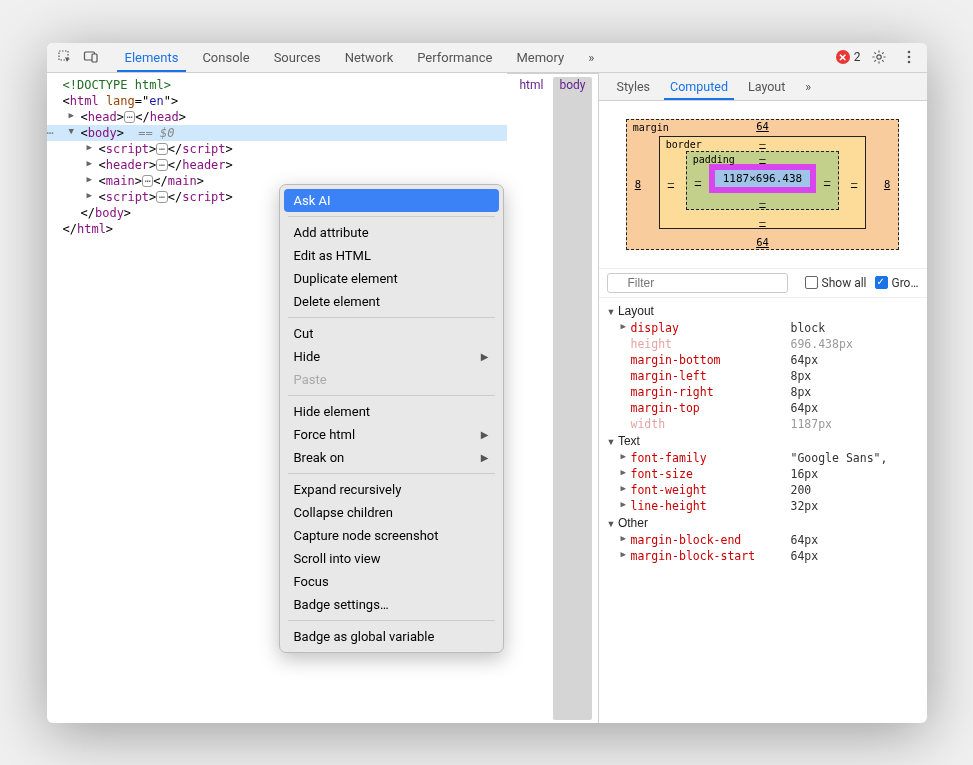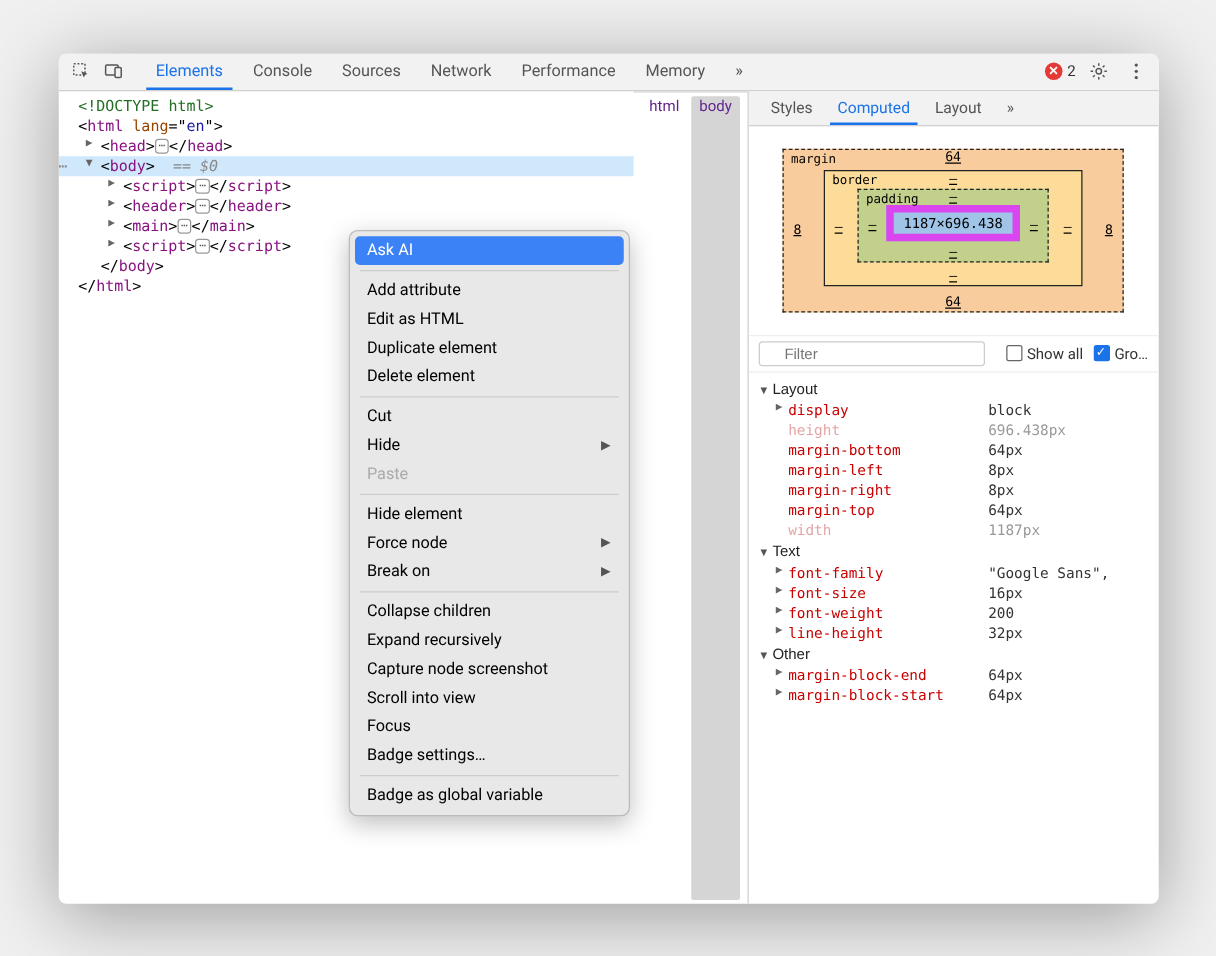--- a/index.html
+++ b/index.html
@@ -388,30 +388,30 @@
         <div class="cm-sep"></div>
         <div class="cm-item">Cut</div>
         <div class="cm-item">
             <span>Hide</span>
             <span class="cm-chevron">▶</span>
           </div>
         <div class="cm-item disabled">Paste</div>
         <div class="cm-sep"></div>
         <div class="cm-item">Hide element</div>
         <div class="cm-item">
-            <span>Force node</span>
+            <span>Force html</span>
             <span class="cm-chevron">▶</span>
           </div>
         <div class="cm-item">
             <span>Break on</span>
             <span class="cm-chevron">▶</span>
           </div>
         <div class="cm-sep"></div>
+        <div class="cm-item">Expand recursively</div>
         <div class="cm-item">Collapse children</div>
-        <div class="cm-item">Expand recursively</div>
         <div class="cm-item">Capture node screenshot</div>
         <div class="cm-item">Scroll into view</div>
         <div class="cm-item">Focus</div>
         <div class="cm-item">Badge settings…</div>
         <div class="cm-sep"></div>
         <div class="cm-item">Badge as global variable</div>
       </div>
 
       <div class="breadcrumb">
         <span>html</span>

